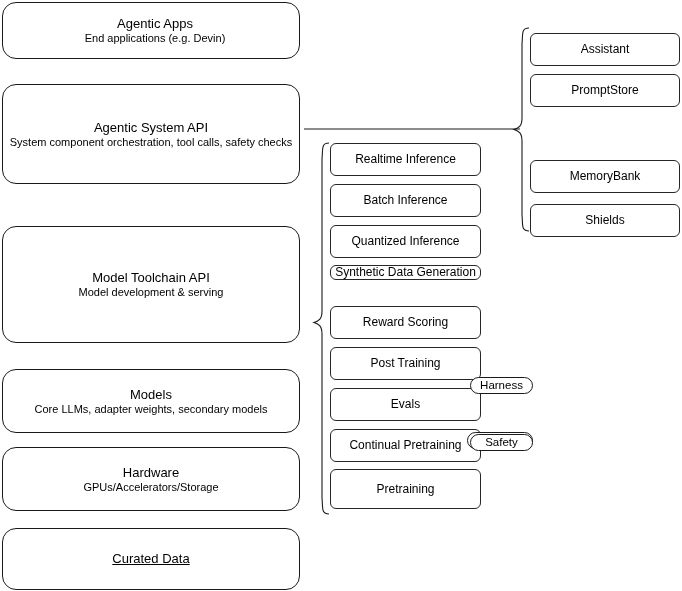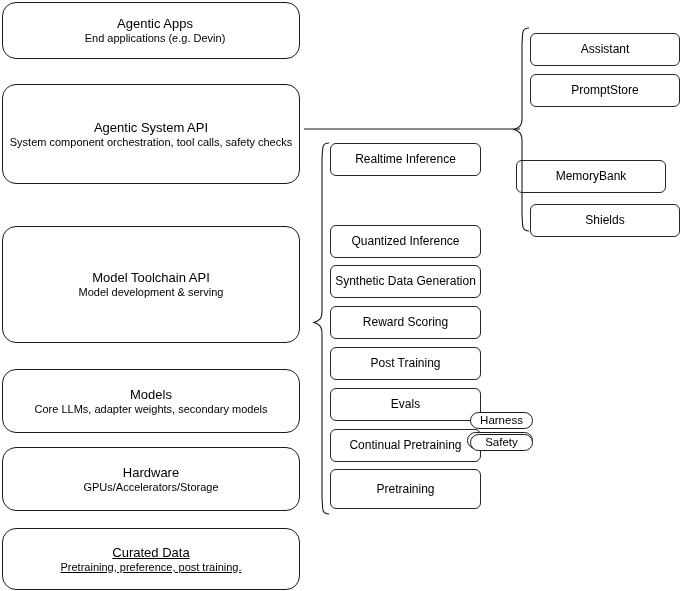--- a/index.html
+++ b/index.html
@@ -104,21 +104,20 @@
     <div class="layer-sub">Core LLMs, adapter weights, secondary models</div>
   </div>
 
   <div class="box layer-box" style="left:2px; top:447px; width:298px; height:64px;">
     <div class="layer-title">Hardware</div>
     <div class="layer-sub">GPUs/Accelerators/Storage</div>
   </div>
 
   <div class="box layer-box" style="left:2px; top:528px; width:298px; height:62px;text-decoration:underline;">
     <div class="layer-title">Curated Data</div>
-    <div class="layer-sub">Pretraining, preference, post training.</div>
   </div>
 
   <svg class="overlay" viewBox="0 0 682 591">
 
     <line x1="304" y1="129" x2="520" y2="129"></line>
 
     <path d="M 529 28
              C 521 28, 523 34, 522 44
              L 522 118
              C 522 126, 519 128, 514 129.5
@@ -131,58 +130,61 @@
              L 322 311
              C 322 319, 319 321, 314 322.5
              C 319 324, 322 326, 322 334
              L 322 498
              C 323 508, 321 514, 329 514"></path>
   </svg>
 
   <div class="box item-box" style="left:330px; top:143px; width:151px; height:33px;">
     <span>Realtime Inference</span>
   </div>
+  <div class="box item-box" style="left:330px; top:184px; width:151px; height:33px;">
+    <span>Batch Inference</span>
+  </div>
   <div class="box item-box" style="left:330px; top:225px; width:151px; height:33px;">
     <span>Quantized Inference</span>
   </div>
-  <div class="box item-box" style="left:330px; top:265px; width:151px; height:33px;">
+  <div class="box item-box" style="left:330px; top:265px; width:151px; height:15px;">
     <span>Synthetic Data Generation</span>
   </div>
   <div class="box item-box" style="left:330px; top:306px; width:151px; height:33px;">
     <span>Reward Scoring</span>
   </div>
   <div class="box item-box" style="left:330px; top:347px; width:151px; height:33px;">
     <span>Post Training</span>
   </div>
   <div class="box item-box" style="left:330px; top:388px; width:151px; height:33px;">
     <span>Evals</span>
   </div>
   <div class="box item-box" style="left:330px; top:429px; width:151px; height:33px;">
     <span>Continual Pretraining</span>
   </div>
   <div class="box item-box" style="left:330px; top:469px; width:151px; height:40px;">
     <span>Pretraining</span>
   </div>
 
-  <div class="pill" style="left:470px; top:377px; width:63px; height:17px;margin-top:35px;">
+  <div class="pill" style="left:470px; top:377px; width:63px; height:17px;">
     <span>Harness</span>
   </div>
   <div class="pill" style="left:467px; top:394px; width:66px; height:17px;margin-top:38px;">
     <span>EvalData</span>
   </div>
   <div class="pill" style="left:470px; top:434px; width:63px; height:17px;">
     <span>Safety</span>
   </div>
 
   <div class="box item-box" style="left:530px; top:33px; width:150px; height:33px;">
     <span>Assistant</span>
   </div>
   <div class="box item-box" style="left:530px; top:74px; width:150px; height:33px;">
     <span>PromptStore</span>
   </div>
-  <div class="box item-box" style="left:516px; top:160px; width:150px; height:33px;">
+  <div class="box item-box" style="left:530px; top:160px; width:150px; height:33px;">
     <span>MemoryBank</span>
   </div>
   <div class="box item-box" style="left:530px; top:204px; width:150px; height:33px;">
     <span>Shields</span>
   </div>
 
 </div>
 
 </body></html>

